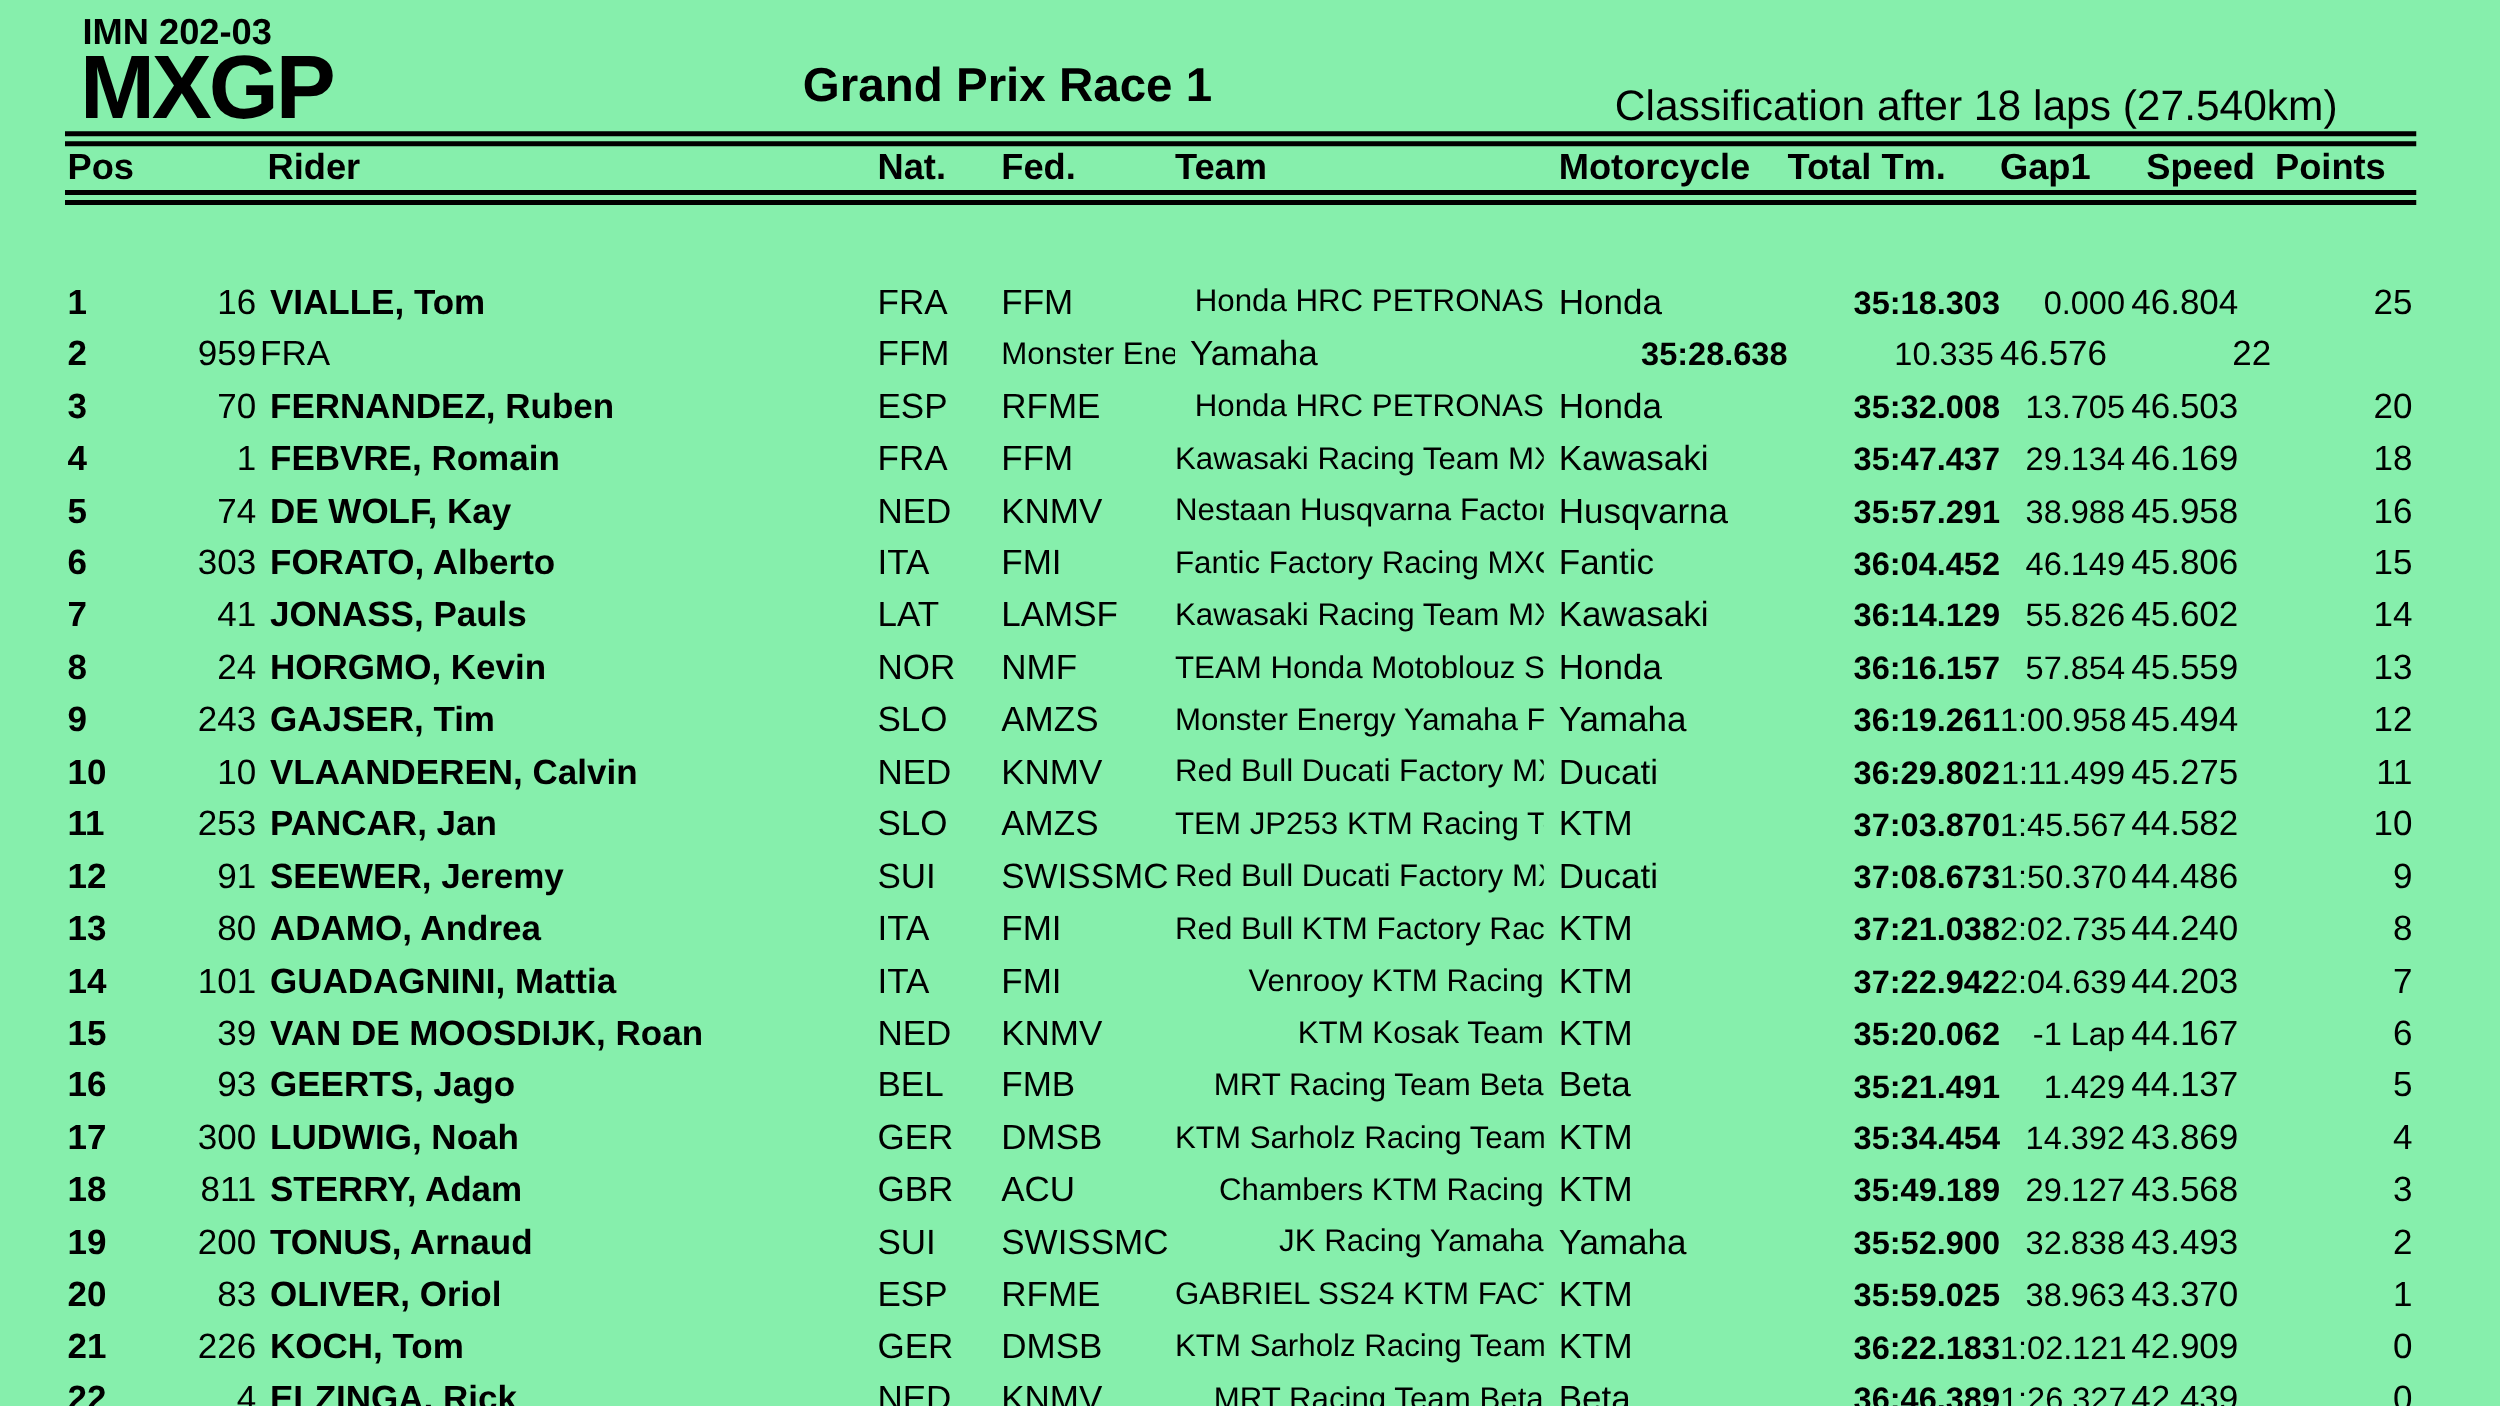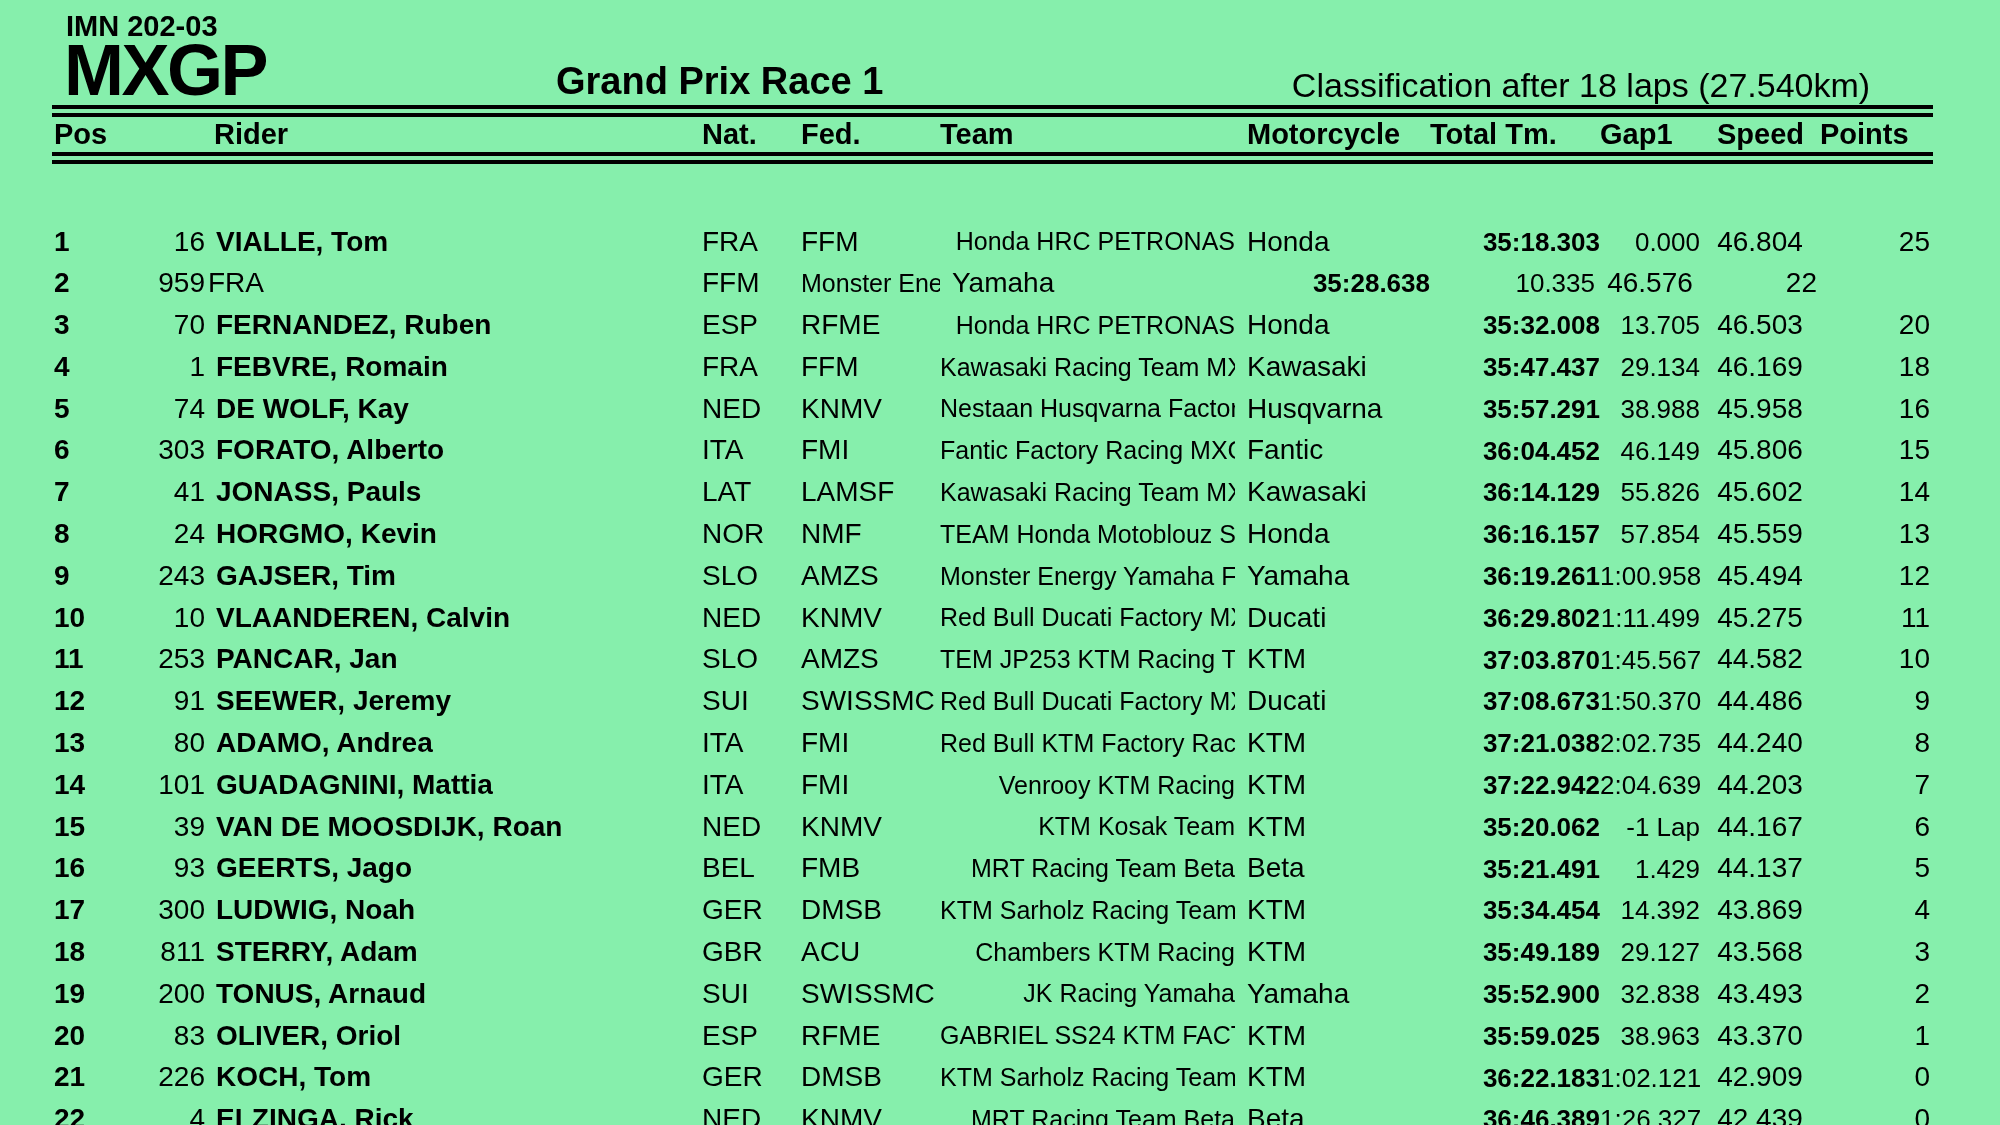--- a/index.html
+++ b/index.html
@@ -17,22 +17,22 @@
   .imn {
     position: absolute; left: 66px; top: 10px;
     font-size: 29px; font-weight: bold; white-space: nowrap;
   }
   .mxgp {
     position: absolute; left: 64px; top: 34px;
     font-size: 72px; font-weight: bold; letter-spacing: -2.5px;
     line-height: 1.0; white-space: nowrap;
   }
   .race-title {
-    position: absolute; left: 556px; top: 60px; width: 500px;
-    font-size: 38px; font-weight: bold; white-space: nowrap;
+    position: absolute; left: 556px; top: 48px; width: 500px;
+    font-size: 38px; font-weight: bold; text-align: center; white-space: nowrap;
   }
   .classification {
     position: absolute; left: 1281px; top: 66px; width: 600px;
     font-size: 34px; font-weight: normal; text-align: center; white-space: nowrap;
   }
 
   
   .dbl-rule {
     position: absolute; left: 52px; width: 1881px; height: 12px;
     border-top: 4px solid #000000; border-bottom: 4px solid #000000;
@@ -71,21 +71,21 @@
     position: absolute; left: 52px; top: 221px;
   }
   .row { height: 41.8px; }
   .c-pos    { font-weight: bold; padding-left: 2px; }
   .c-num    { text-align: right; padding-right: 3px; }
   .c-name   { font-weight: bold; padding-left: 8px; }
   .c-team   { font-size: 25px; text-align: right; }
   .c-moto   { padding-left: 12px; }
   .c-total  { font-weight: bold; text-align: right; font-size: 26px; }
   .c-gap    { text-align: right; font-size: 26px; padding-right: 5px; }
-  .c-speed  { text-align: center; padding-right: 5px; }
+  .c-speed  { text-align: left; padding-right: 5px; }
   .c-points { text-align: right; padding-right: 3px; }
 </style>
 </head>
 <body>
 
 <div class="page">
 
   <div class="imn">IMN 202-03</div>
   <div class="mxgp">MXGP</div>
   <div class="race-title">Grand Prix Race 1</div>

